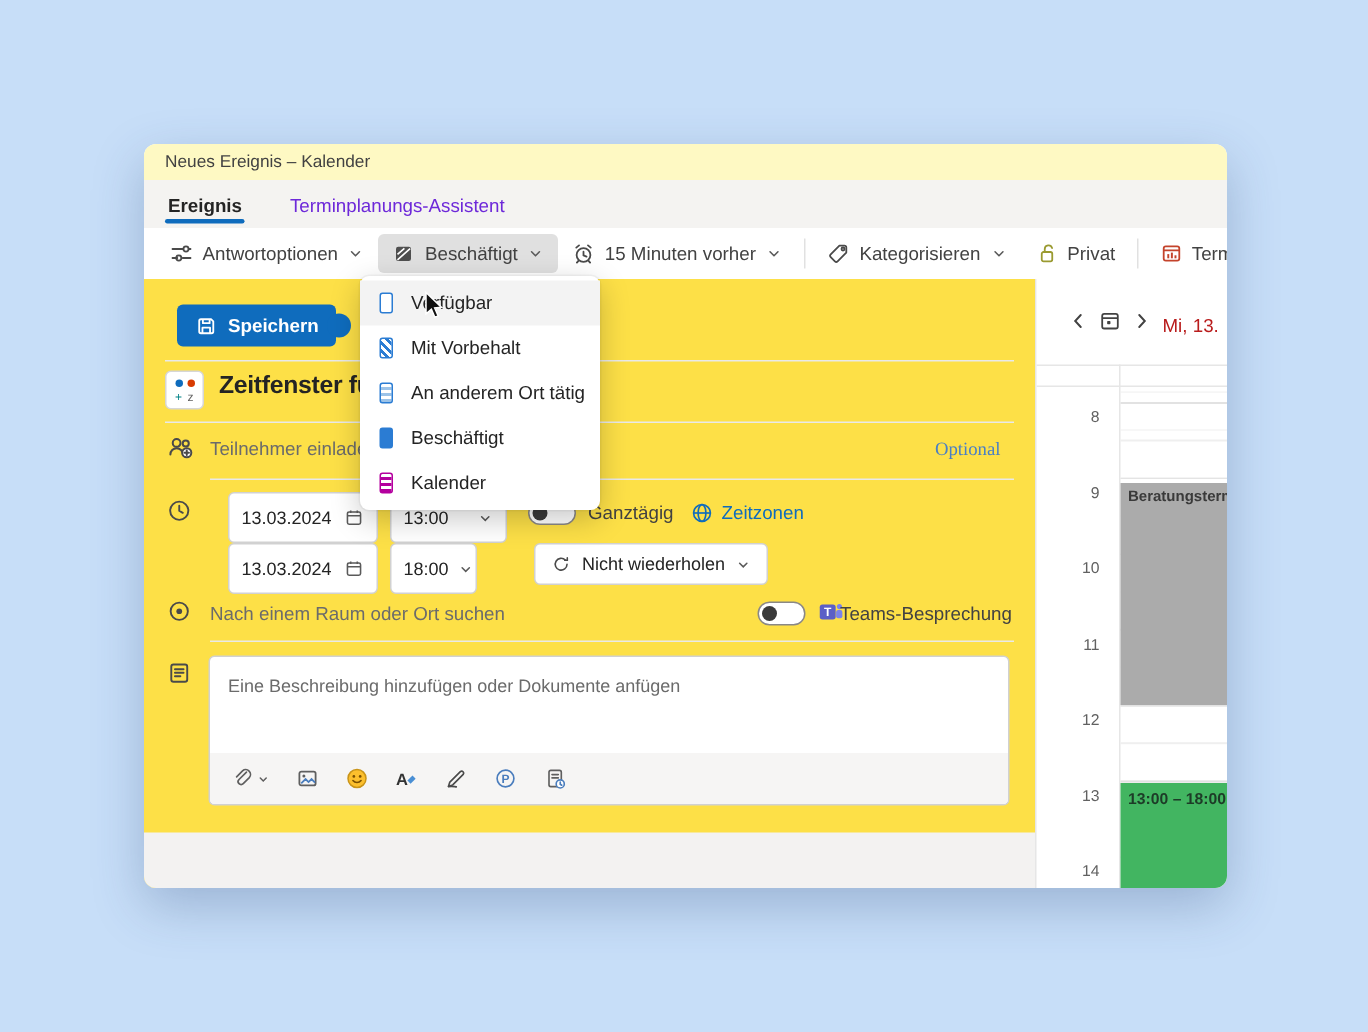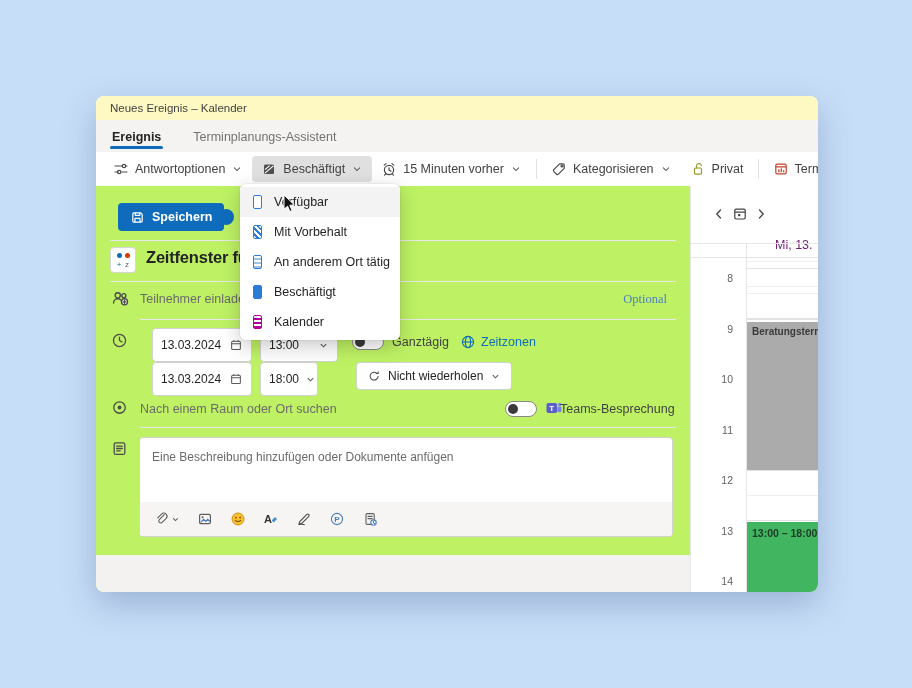--- a/index.html
+++ b/index.html
@@ -8,37 +8,37 @@
   .stage { position:absolute; inset:0; }
 
   
   .window { position:absolute; left:96px; top:96px; width:722px; height:496px;
     background:#fff; border-radius:8px; overflow:hidden;
     box-shadow:0 12px 34px rgba(40,70,120,.28); }
   .titlebar { position:absolute; left:0; top:0; right:0; height:24px; background:#fef9c3;
     font-size:11.5px; color:#424242; line-height:25px; padding-left:14px; }
   .tabrow { position:absolute; left:0; top:24px; right:0; height:32px; background:#f4f3f1;
     display:flex; align-items:flex-end; padding-left:14px; gap:28px; }
-  .tab { font-size:12.5px; color:#737373; padding:0 2px 8px; position:relative; cursor:default; }
+  .tab { font-size:12.5px; color:#6d28d9; padding:0 2px 8px; position:relative; cursor:default; }
   .tab.active { color:#242424; font-weight:700; }
   .tab.active::after { content:""; position:absolute; left:0; right:0; bottom:3px; height:3px;
     border-radius:2px; background:#0f6cbd; }
 
   
   .toolbar { position:absolute; left:0; top:56px; right:0; height:34px; background:#fff;
     display:flex; align-items:center; padding-left:8px; white-space:nowrap; overflow:hidden;
     box-shadow:0 1px 2px rgba(0,0,0,.10); }
   .tbtn { display:flex; align-items:center; gap:6px; height:26px; padding:0 9px; border-radius:4px;
     font-size:12.5px; color:#424242; flex:0 0 auto; }
   .tbtn.selected { background:#e0e0e0; }
   .tb-div { width:1px; height:20px; background:#e1e1e1; margin:0 5px; flex:0 0 auto; }
   .chev { flex:0 0 auto; }
 
   
-  .form { position:absolute; left:0; top:90px; width:594px; height:406px; background:#bef264; }
+  .form { position:absolute; left:0; top:90px; width:594px; height:406px; background:#fde047; }
   .sep { position:absolute; height:1px; background:#e9e9e9; }
   .save-btn { position:absolute; left:22px; top:17px; height:28px; padding:0 12px; background:#0f6cbd;
     border:none; border-radius:4px; color:#fff; font-size:12.5px; font-weight:700;
     display:flex; align-items:center; gap:7px; font-family:inherit; }
   .cat-dot { position:absolute; left:122px; top:23px; width:16px; height:16px; border-radius:50%; background:#0f6cbd; }
   .emoji-box { position:absolute; left:14px; top:61px; width:26px; height:26px; border:1px solid #d6d6d6;
     border-radius:4px; background:#fff; display:grid; grid-template-columns:8px 8px; grid-template-rows:9px 9px;
     justify-content:center; align-content:center; }
   .eg { font-size:8px; line-height:9px; text-align:center; }
   .edot { width:5px; height:5px; border-radius:50%; margin:2px auto 0; }
@@ -61,21 +61,21 @@
   .desc-strip { position:absolute; left:0; right:0; bottom:0; height:34px; background:#f6f5f4;
     display:flex; align-items:center; gap:17px; padding-left:14px; }
   .dicon { display:flex; align-items:center; gap:2px; }
   .form-footer { position:absolute; left:0; right:0; top:369px; bottom:0; background:#f3f2f1; }
 
   
   .panel { position:absolute; left:594px; top:90px; width:128px; height:406px; background:#fff;
     border-left:1px solid #e6e6e6; overflow:hidden; }
   .p-head { position:absolute; left:0; top:0; right:0; height:57px; background:#fff; }
   .p-nav { position:absolute; top:22px; display:flex; align-items:center; }
-  .p-date { position:absolute; left:84px; top:24px; font-size:12.5px; color:#701a75; white-space:nowrap;margin-top:28px; }
+  .p-date { position:absolute; left:84px; top:24px; font-size:12.5px; color:#b91c1c; white-space:nowrap; }
   .p-line { position:absolute; left:0; right:0; height:1px; background:#e6e6e6; }
   .gutter-label { position:absolute; left:0; width:42px; text-align:right; font-size:10.5px; color:#616161; }
   .p-vline { position:absolute; left:55px; top:57px; bottom:0; width:1px; background:#e6e6e6; }
   .p-grid { position:absolute; left:56px; right:0; top:71px; bottom:0;
     background-image:
       repeating-linear-gradient(to bottom, #e2e2e2 0 1px, transparent 1px 50.5px),
       repeating-linear-gradient(to bottom, #efefef 0 1px, transparent 1px 25.25px);
     background-position:0 11px, 0 36px; }
   .event { position:absolute; left:56px; width:72px; overflow:hidden; white-space:nowrap; }
   .event.gray { top:136px; height:148px; background:#ababab; color:#3a3a3a;

